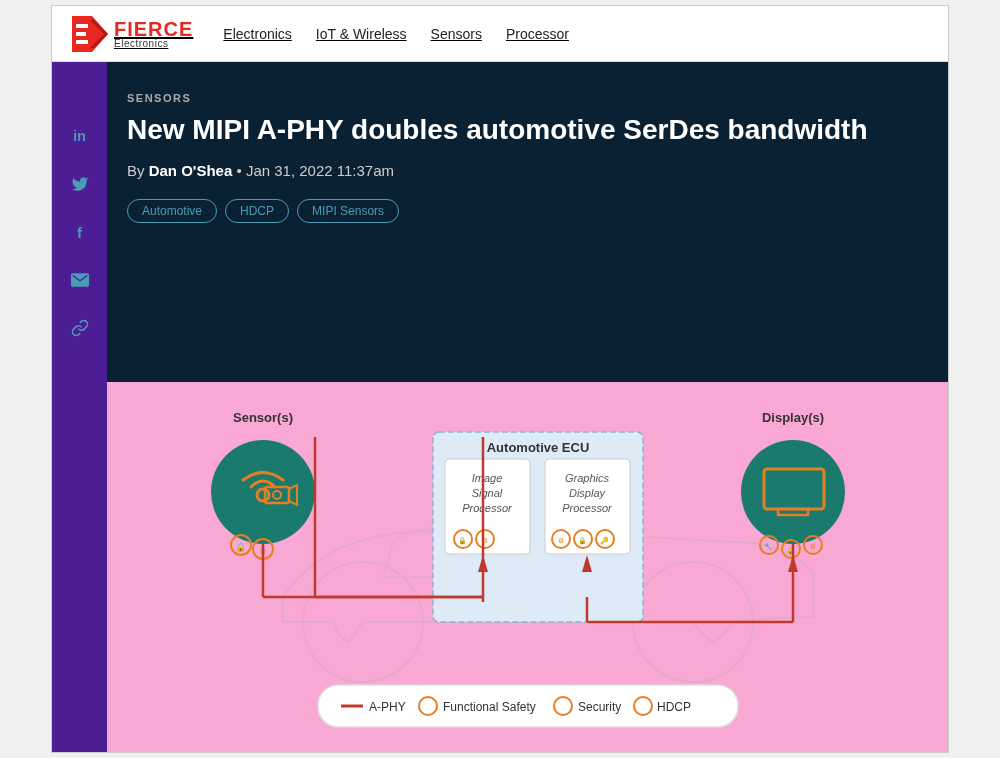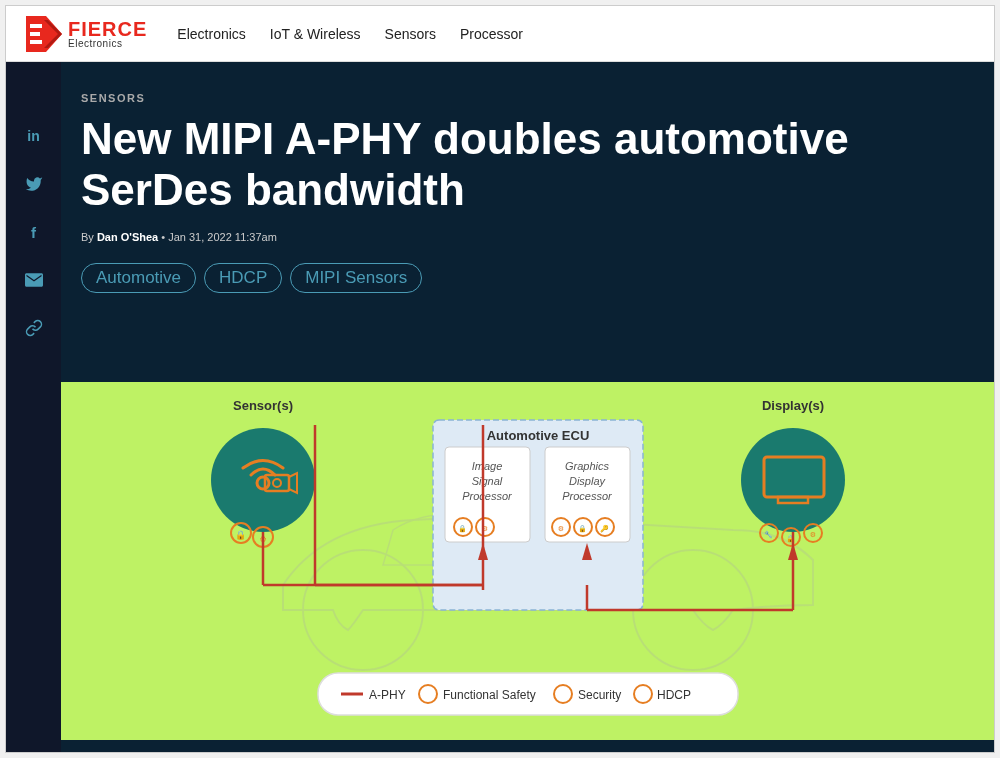--- a/index.html
+++ b/index.html
@@ -1,27 +1,28 @@
 <!DOCTYPE html>
 <html><head>
   <meta charset="utf-8">
   <style>
     * { margin: 0; padding: 0; box-sizing: border-box; }
     body { font-family: Arial, sans-serif; background: #f0f0f0; width: 1000px; height: 758px; overflow: hidden; }
 
     
     .page-wrapper {
-      width: 990px;
+      width: 898px;
       height: 748px;
       margin: 5px auto;
       border: 1px solid #ccc;
       background: #fff;
       display: flex;
       flex-direction: column;
       overflow: hidden;
+      text-decoration: underline;
     }
 
     
     .header {
       display: flex;
       align-items: center;
       padding: 8px 20px;
       border-bottom: 1px solid #ddd;
       background: #fff;
       height: 56px;
@@ -83,42 +84,42 @@
     }
     .article-category {
       font-size: 11px;
       font-weight: 700;
       color: #aaa;
       letter-spacing: 1.5px;
       text-transform: uppercase;
       margin-bottom: 10px;
     }
     .article-title {
-      font-size: 44px;
+      font-size: 28px;
       font-weight: 900;
       color: #fff;
       line-height: 1.15;
       margin-bottom: 16px;
     }
     .article-meta {
-      font-size: 11px;
+      font-size: 15px;
       color: #ccc;
       margin-bottom: 20px;
     }
     .tags {
       display: flex;
       gap: 8px;
       flex-wrap: wrap;
     }
     .tag {
       border: 1px solid #4a9bb5;
       color: #4a9bb5;
       border-radius: 20px;
       padding: 4px 14px;
-      font-size: 17px;
+      font-size: 12px;
       cursor: pointer;
     }
 
     
     .content-area {
       flex: 1;
       position: relative;
       overflow: hidden;
     }
 
@@ -130,21 +131,21 @@
       bottom: 0;
       background: #0a2133;
     }
 
     .social-col {
       position: absolute;
       left: 0;
       top: 0;
       bottom: 0;
       width: 55px;
-      background: #0f172a;
+      background: #4c1d95;
       display: flex;
       flex-direction: column;
       align-items: center;
       padding-top: 60px;
       gap: 20px;
       z-index: 10;
     }
 
     .text-col {
       position: absolute;
@@ -152,25 +153,25 @@
       top: 0;
       right: 0;
       height: 320px;
       background: #0a2133;
       padding: 30px 40px 20px 20px;
     }
 
     
     .diagram-svg-container {
       position: absolute;
-      bottom: 12px;
+      bottom: 0;
       left: 55px;
       right: 0;
       height: 380px;
-      background: #bef264;
+      background: #f9a8d4;
       display: flex;
       align-items: center;
       justify-content: center;
     }
   </style>
 </head>
 <body>
 
 <div class="page-wrapper">
 

